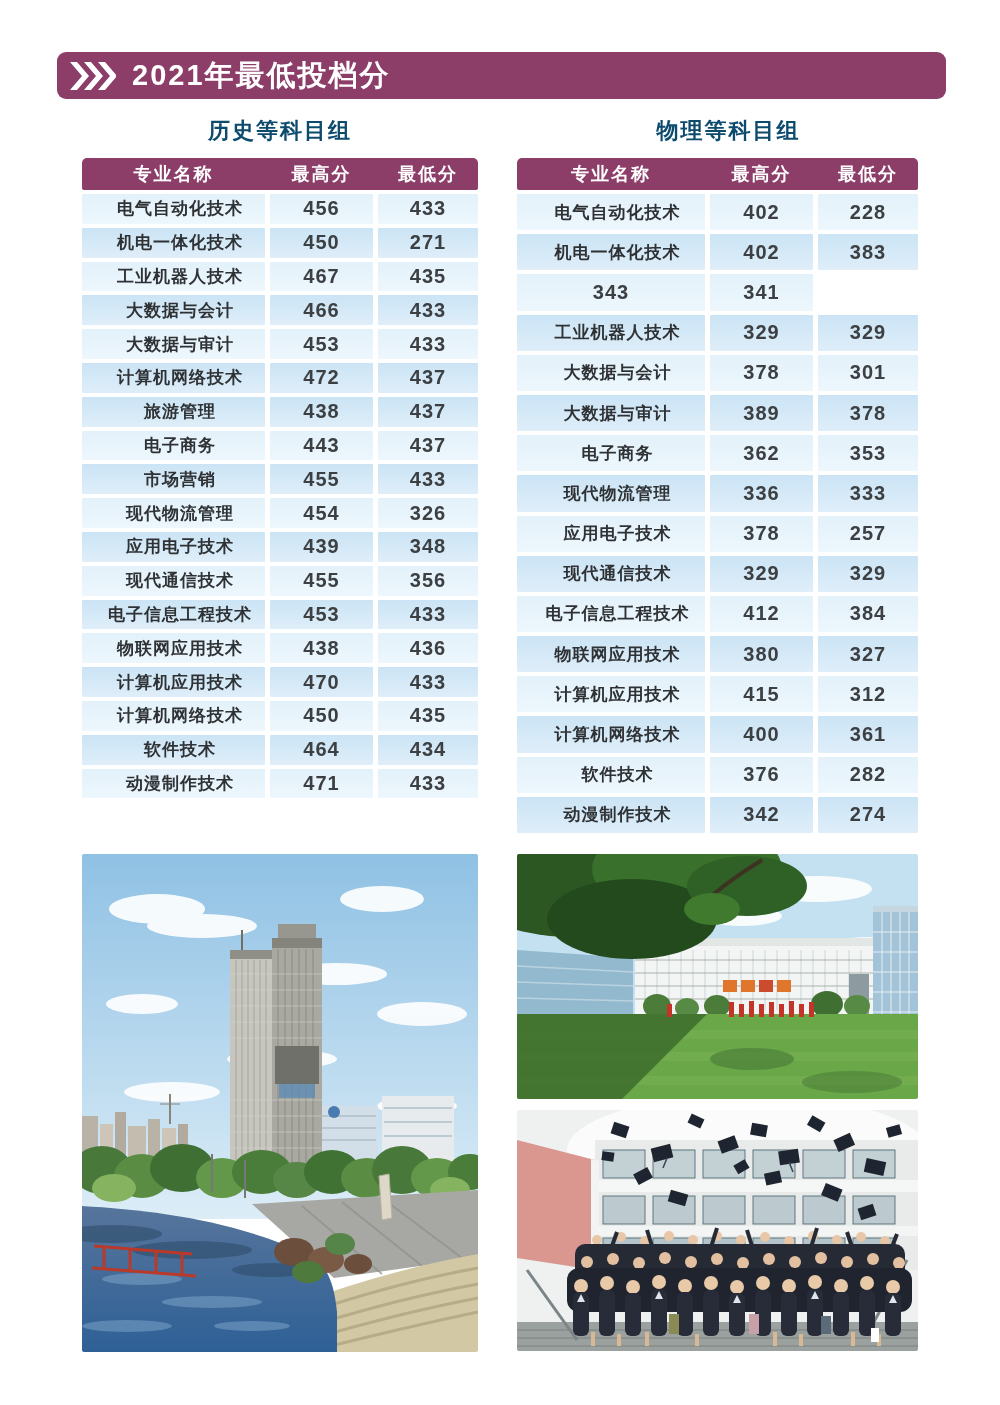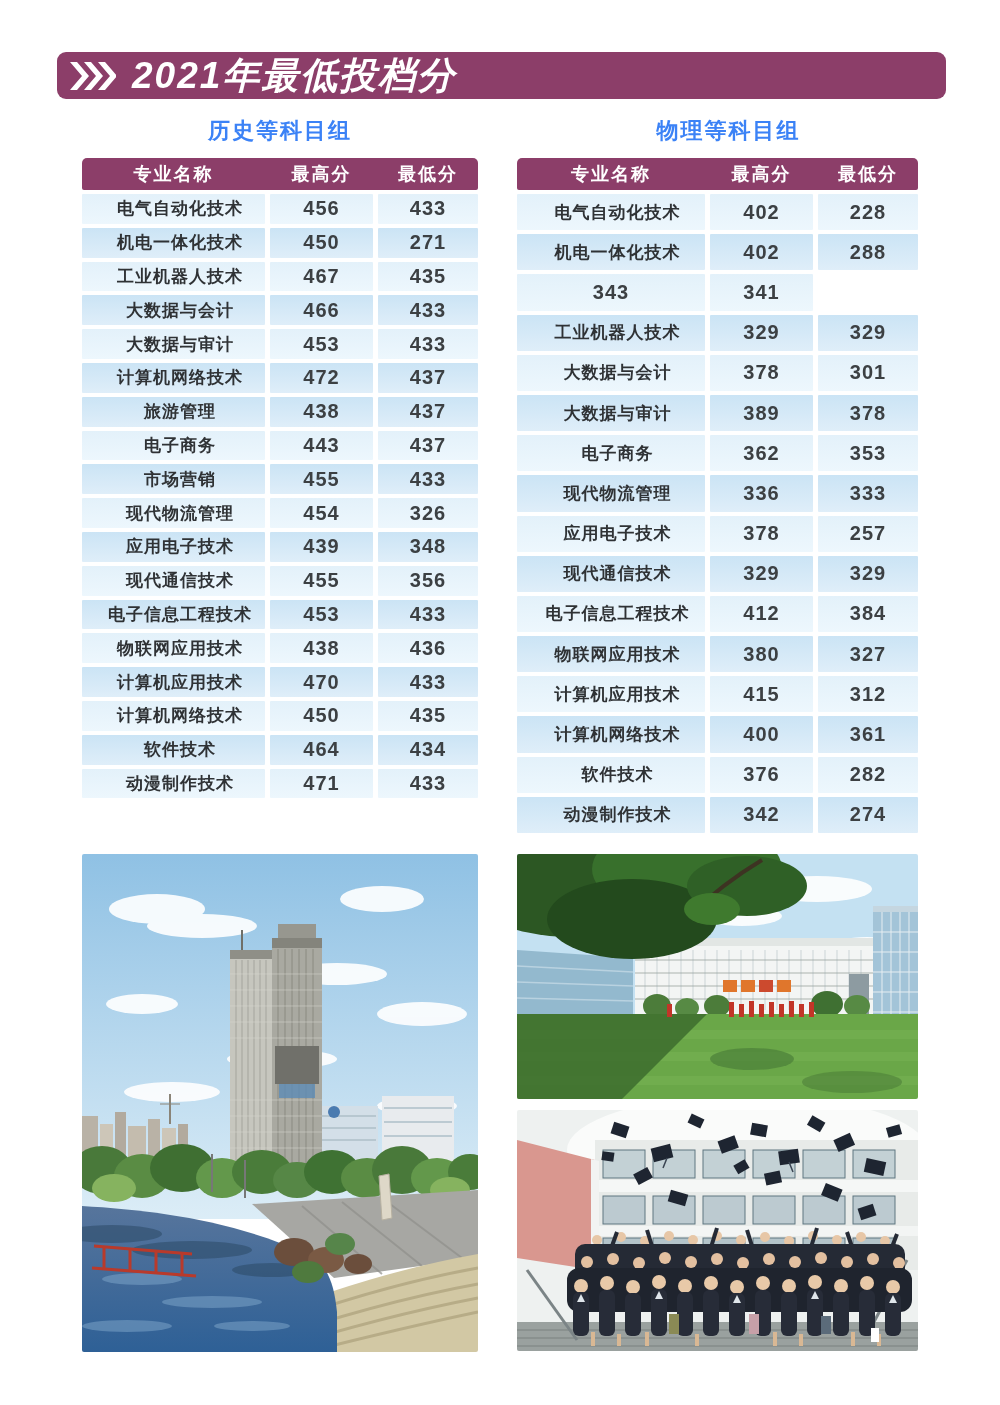--- a/index.html
+++ b/index.html
@@ -12,27 +12,27 @@
   .abs{position:absolute;}
 
   
   .banner{
     left:57px;top:52px;width:889px;height:47px;
     background:#8C3E69;border-radius:9px;
     display:flex;align-items:center;color:#fff;
   }
   .banner .chev{margin-left:13px;display:flex;align-items:center;}
   .banner-title{
-    font-size:37px;font-weight:800;margin:0 0 0 16px;letter-spacing:2px;line-height:1;font-style:italic;
+    font-size:29px;font-weight:800;margin:0 0 0 16px;letter-spacing:2px;line-height:1;
   }
 
   
   .section-title{
     top:114px;height:34px;display:flex;align-items:center;justify-content:center;
-    color:#3b82f6;font-size:22px;font-weight:800;letter-spacing:2px;text-align:right;
+    color:#0c4a6e;font-size:22px;font-weight:800;letter-spacing:2px;text-align:right;
   }
   #title-left{left:82px;width:396px;}
   #title-right{left:528px;width:401px;}
 
   
   .table{top:158px;display:flex;flex-direction:column;gap:4px;}
   #table-left{left:82px;width:396px;}
   #table-right{left:517px;width:401px;}
 
   .thead{
@@ -187,21 +187,21 @@
   </div>
   <div class="tbody">
       <div class="trow light">
         <div class="tcell name">电气自动化技术</div>
         <div class="tcell score">402</div>
         <div class="tcell score">228</div>
       </div>
       <div class="trow dark">
         <div class="tcell name">机电一体化技术</div>
         <div class="tcell score">402</div>
-        <div class="tcell score">288</div>
+        <div class="tcell score">383</div>
       </div>
       <div class="trow light">
         <div class="tcell score">343</div>
         <div class="tcell score">341</div>
       </div>
       <div class="trow dark">
         <div class="tcell name">工业机器人技术</div>
         <div class="tcell score">329</div>
         <div class="tcell score">329</div>
       </div>

